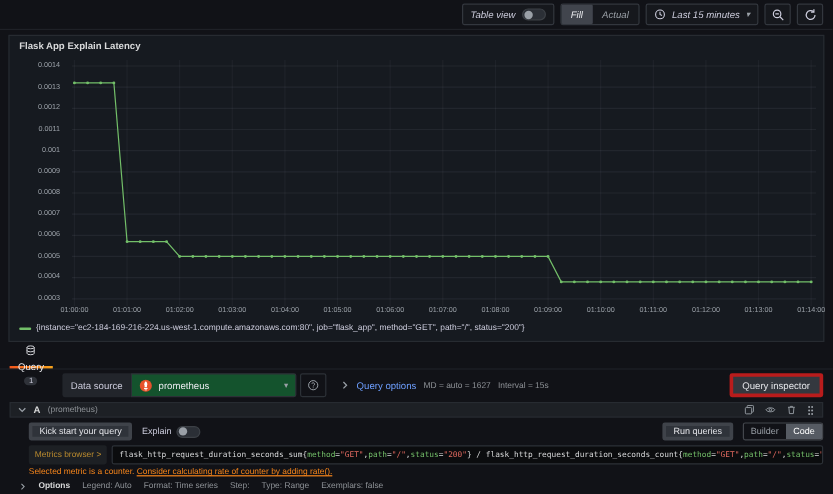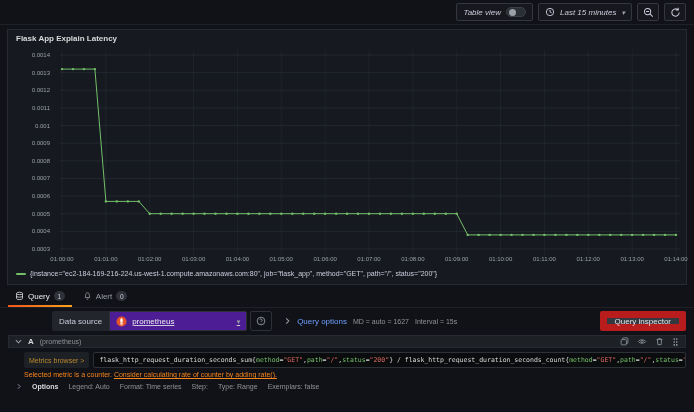--- a/index.html
+++ b/index.html
@@ -35,40 +35,40 @@
   .x-axis { position:absolute; left:52px; top:226px; width:620px; height:10px; }
   .x-tick { position:absolute; top:0; font-size:6px; color:#9aa0a7; transform:translateX(-50%); white-space:nowrap; }
   .legend { position:absolute; left:8px; top:240px; display:flex; align-items:center; gap:4px; }
   .legend-swatch { width:10px; height:2px; background:#73bf69; border-radius:1px; }
   .legend-text { font-size:7px; color:#ccccdc; white-space:nowrap; }
 
   
   .tabs { position:absolute; left:0; top:287px; width:694px; height:21px; display:flex;
           align-items:stretch; gap:4px; padding-left:8px; border-bottom:1px solid #1f2127; }
   .tab { display:flex; align-items:center; gap:4px; padding:0 7px; font-size:8px;
-         color:#9aa0a7; border-bottom:2px solid transparent; }
+         color:#9aa0a7; border-bottom:2px solid transparent;flex-direction:column; }
   .tab.active { color:#e9eaee; border-image:linear-gradient(90deg,#f2541d,#f7a51b) 1; }
   .tab .count { min-width:11px; height:10px; padding:0 3px; border-radius:6px; background:#2f3239;
                 color:#ccccdc; font-size:6.5px; display:flex; align-items:center; justify-content:center; }
 
   
   .ds-row { position:absolute; left:8px; top:310px; width:678px; height:22px;
             display:flex; align-items:center; }
   .ds-label { background:#22252b; height:20px; display:flex; align-items:center; padding:0 7px;
               font-size:8px; color:#ccccdc; border-radius:2px 0 0 2px;margin-left:44px; }
-  .ds-picker { height:20px; width:138px; background:#4c1d95; border:1px solid #2c3137;
-               display:flex; align-items:center; gap:5px; padding:0 6px; border-radius:0 2px 2px 0;text-decoration:underline; }
+  .ds-picker { height:20px; width:138px; background:#14532d; border:1px solid #2c3137;
+               display:flex; align-items:center; gap:5px; padding:0 6px; border-radius:0 2px 2px 0; }
   .ds-picker .name { font-size:8px; color:#e9eaee; flex:1; }
   .help-btn { width:22px; height:20px; border:1px solid #2c3137; margin-left:3px; border-radius:2px;
               display:flex; align-items:center; justify-content:center; }
   .qopts { display:flex; align-items:center; gap:6px; margin-left:12px; }
   .qopts .link { font-size:8px; color:#6e9fff; }
   .qopts .meta { font-size:7px; color:#8e9297; }
   .btn { height:20px; display:flex; align-items:center; padding:0 8px; font-size:8px;
-         color:#e3e4e8; background:#34383f; border:7px solid #b91c1c; border-radius:2px; }
+         color:#e3e4e8; background:#34383f; border:3px solid #b91c1c; border-radius:2px; }
   .spacer { flex:1; }
 
   
   .qcard { position:absolute; left:8px; top:335px; width:678px; }
   .qhead { height:13px; background:#1d2025; border:1px solid #272b31; display:flex;
            align-items:center; gap:6px; padding:0 6px; }
   .qhead .refid { font-size:8px; font-weight:bold; color:#d8d9da; }
   .qhead .dshint { font-size:7px; color:#8e9297; }
   .qicons { display:flex; align-items:center; gap:8px; }
   .qrow2 { display:flex; align-items:center; margin:4px 0 0 16px; gap:8px; }
@@ -92,20 +92,24 @@
   .options-row .olabel { color:#d8d9da; font-weight:bold; }
   .chev { color:#9aa0a7; }
 </style>
 </head>
 <body>
 
 <div class="toolbar">
   <div class="tb-group pad">
     <span class="tb-label">Table view</span>
     <span class="switch"></span>
+  </div>
+  <div class="tb-group">
+    <span class="seg-btn active">Fill</span>
+    <span class="seg-btn">Actual</span>
   </div>
   <div class="tb-group pad">
     <span>
       <svg width="10" height="10" viewBox="0 0 12 12" fill="none" stroke="#ccccdc" stroke-width="1.1">
         <circle cx="6" cy="6" r="4.4"></circle>
           <path d="M6 3.4 V6 L8 7"></path>
       </svg>
     </span>
     <span class="tb-label">Last 15 minutes</span>
     <span class="caret">▾</span>
@@ -263,30 +267,20 @@
     <span>
       <svg width="9" height="10" viewBox="0 0 12 12" fill="none" stroke="#e9eaee" stroke-width="1">
         <ellipse cx="6" cy="2.6" rx="4" ry="1.6"></ellipse>
           <path d="M2 2.6 V9.2 A4 1.6 0 0 0 10 9.2 V2.6"></path>
           <path d="M2 6 A4 1.6 0 0 0 10 6"></path>
       </svg>
     </span>
     <span>Query</span>
     <span class="count">1</span>
   </div>
-  <div class="tab">
-    <span>
-      <svg width="9" height="10" viewBox="0 0 12 12" fill="none" stroke="#9aa0a7" stroke-width="1">
-        <path d="M6 1.6 C4.2 1.6 3.6 3.2 3.6 4.8 L3.1 8 H8.9 L8.4 4.8 C8.4 3.2 7.8 1.6 6 1.6 Z"></path>
-          <path d="M5 9.4 a1 1 0 0 0 2 0"></path>
-      </svg>
-    </span>
-    <span>Alert</span>
-    <span class="count">0</span>
-  </div>
 </div>
 
 <div class="ds-row">
   <div class="ds-label">Data source</div>
   <div class="ds-picker">
     <span>
       <svg width="11" height="11" viewBox="0 0 12 12">
         <circle cx="6" cy="6" r="5.5" fill="#e6522c"></circle>
         <path d="M6 1.8 C7.4 3.2 7.7 4.4 7.2 5.6 C6.9 6.3 6.9 6.8 7.4 7.4 L4.6 7.4 C5.1 6.8 5.1 6.3 4.8 5.6 C4.3 4.4 4.6 3.2 6 1.8 Z" fill="#fff"></path>
         <rect x="4.4" y="8" width="3.2" height="0.9" fill="#fff"></rect>
@@ -351,20 +345,33 @@
             <circle cx="5.5" cy="2.5" r="1"></circle>
             <circle cx="2.5" cy="6" r="1"></circle>
             <circle cx="5.5" cy="6" r="1"></circle>
             <circle cx="2.5" cy="9.5" r="1"></circle>
             <circle cx="5.5" cy="9.5" r="1"></circle>
           </svg>
       </span>
     </div>
   </div>
 
+  <div class="qrow2">
+    <div class="btn sm">Kick start your query</div>
+    <div class="explain">
+      <span>Explain</span>
+      <span class="switch"></span>
+    </div>
+    <div class="spacer"></div>
+    <div class="btn sm">Run queries</div>
+    <div class="segmented">
+      <span class="seg-btn">Builder</span>
+      <span class="seg-btn active">Code</span>
+    </div>
+  </div>
 
   <div class="editor-row">
     <div class="metrics-browser">Metrics browser &gt;</div>
     <div class="code-box" id="expr"><span class="tok-metric">flask_http_request_duration_seconds_sum</span><span class="tok-punc">{</span><span class="tok-label">method</span><span class="tok-punc">=</span><span class="tok-string">"GET"</span><span class="tok-punc">,</span><span class="tok-label">path</span><span class="tok-punc">=</span><span class="tok-string">"/"</span><span class="tok-punc">,</span><span class="tok-label">status</span><span class="tok-punc">=</span><span class="tok-string">"200"</span><span class="tok-punc">}</span><span class="tok-op"> / </span><span class="tok-metric">flask_http_request_duration_seconds_count</span><span class="tok-punc">{</span><span class="tok-label">method</span><span class="tok-punc">=</span><span class="tok-string">"GET"</span><span class="tok-punc">,</span><span class="tok-label">path</span><span class="tok-punc">=</span><span class="tok-string">"/"</span><span class="tok-punc">,</span><span class="tok-label">status</span><span class="tok-punc">=</span><span class="tok-string">"200"</span></div>
   </div>
 
   <div class="warning-row">
     <span>Selected metric is a counter.</span>
     <span class="wlink">Consider calculating rate of counter by adding rate().</span>
   </div>

